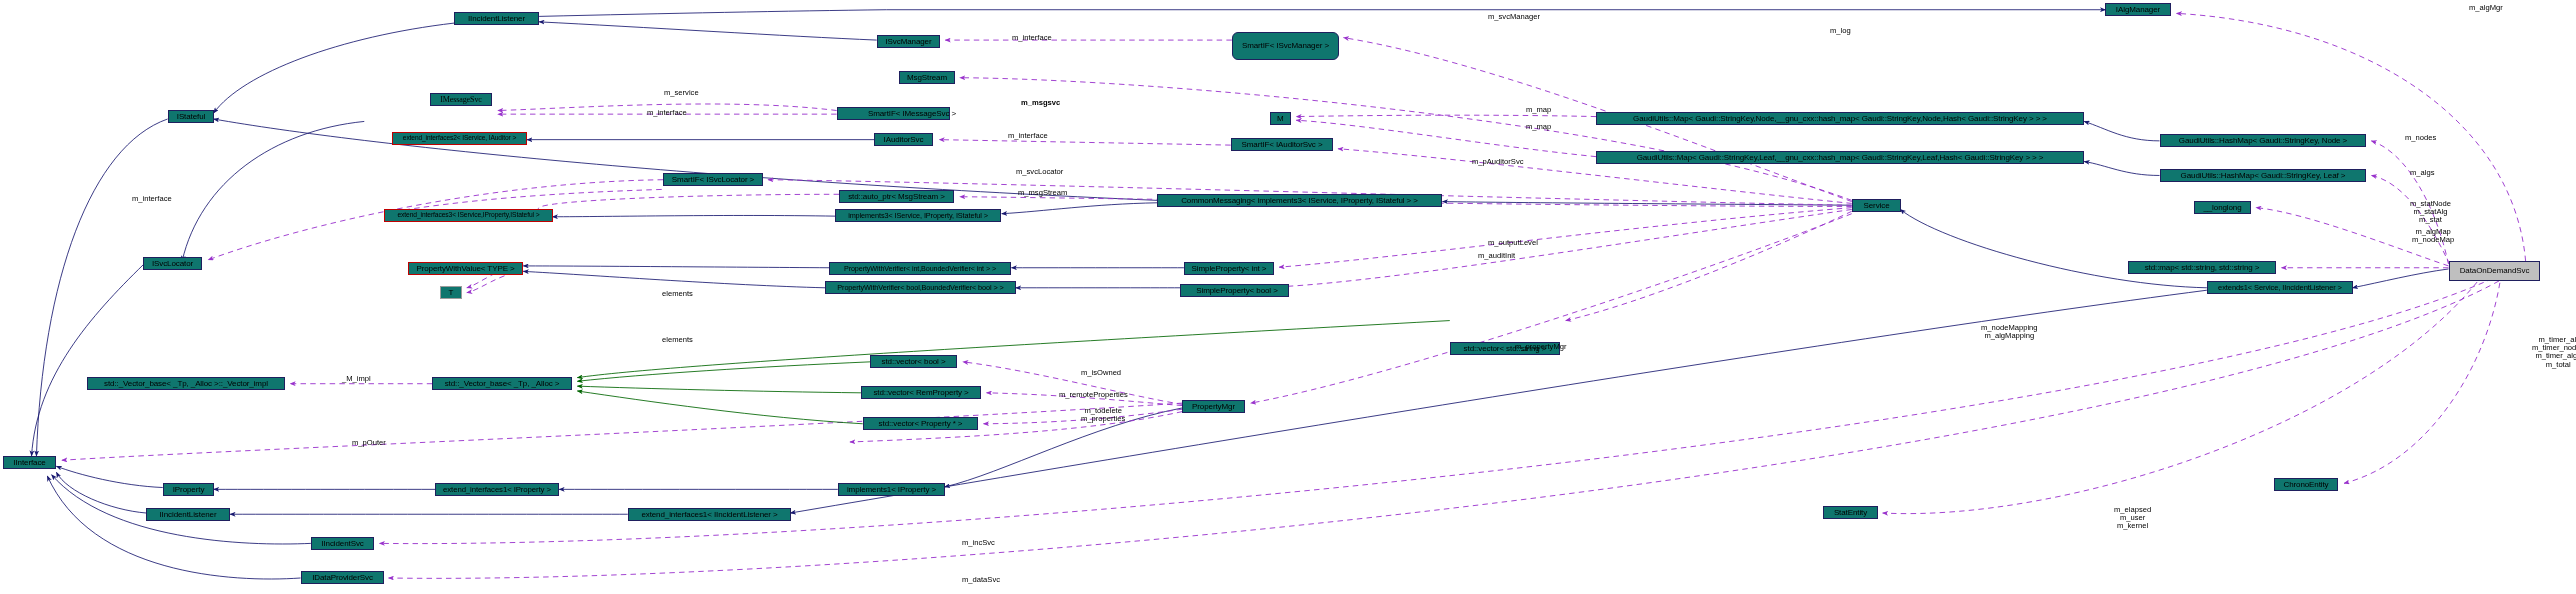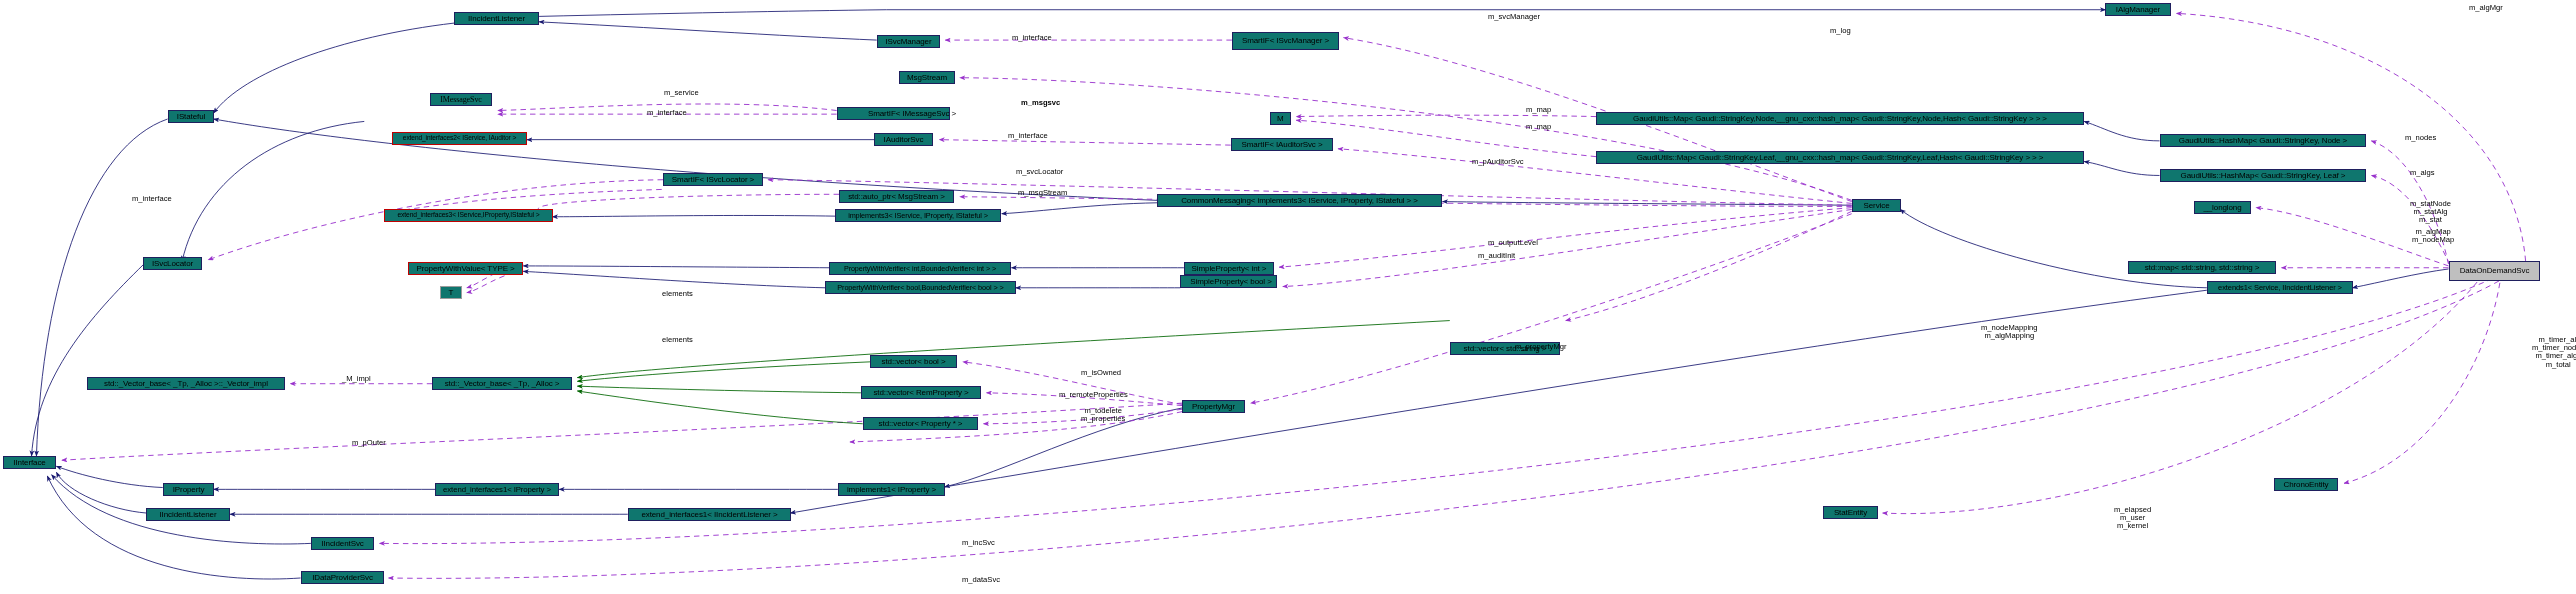--- a/index.html
+++ b/index.html
@@ -216,21 +216,21 @@
       <path d="M1418,647 C1250,645 1060,640 951,636"></path>
 
       <path d="M1421,698 C1250,688 1060,660 951,644"></path>
     </g>
   </svg>
 
   <div id="node-layer">
       <div class="node" style="left: 2105px; top: 3px; width: 66px; height: 13.4px;">IAlgManager</div>
       <div class="node" style="left: 454px; top: 12px; width: 85px; height: 13.4px;">IIncidentListener</div>
       <div class="node" style="left: 877px; top: 35px; width: 63px; height: 13.4px;">ISvcManager</div>
-      <div class="node" style="left: 1232px; top: 32px; width: 107px; height: 18px;">SmartIF&lt; ISvcManager &gt;</div>
+      <div class="node" style="left: 1232px; top: 32px; width: 107px; height: 28px; border-radius: 6px;">SmartIF&lt; ISvcManager &gt;</div>
       <div class="node" style="left: 168px; top: 110px; width: 46px; height: 13.4px;">IStateful</div>
       <div class="node" style="left: 899px; top: 71px; width: 56px; height: 13.4px;">MsgStream</div>
       <div class="node" style="left: 430px; top: 93px; width: 62px; height: 13.4px; font-family: Liberation Serif, serif;">IMessageSvc</div>
       <div class="node" style="left: 837px; top: 107px; width: 113px; height: 13.4px; padding-left: 40px;">SmartIF&lt; IMessageSvc &gt;</div>
       <div class="node" style="left: 1270px; top: 112px; width: 20.6px; height: 13.4px;">M</div>
       <div class="node red" style="left: 392px; top: 132px; width: 135px; height: 13.4px; font-size: 6.6px;">extend_interfaces2&lt; IService, IAuditor &gt;</div>
       <div class="node" style="left: 874px; top: 133px; width: 59px; height: 13.4px;">IAuditorSvc</div>
       <div class="node" style="left: 1231px; top: 138px; width: 102px; height: 13.4px;">SmartIF&lt; IAuditorSvc &gt;</div>
       <div class="node" style="left: 1596px; top: 112px; width: 488px; height: 13.4px;">GaudiUtils::Map&lt; Gaudi::StringKey,Node,__gnu_cxx::hash_map&lt; Gaudi::StringKey,Node,Hash&lt; Gaudi::StringKey &gt; &gt; &gt;</div>
       <div class="node" style="left: 2160px; top: 134px; width: 206px; height: 13.4px;">GaudiUtils::HashMap&lt; Gaudi::StringKey, Node &gt;</div>
@@ -244,21 +244,21 @@
       <div class="node" style="left: 835px; top: 209px; width: 166px; height: 13.4px; font-size: 7.3px;">implements3&lt; IService, IProperty, IStateful &gt;</div>
       <div class="node" style="left: 2194px; top: 201px; width: 57px; height: 13.4px;">__longlong</div>
       <div class="node" style="left: 143px; top: 257px; width: 59px; height: 13.4px;">ISvcLocator</div>
       <div class="node red" style="left: 408px; top: 262px; width: 115px; height: 13.4px;">PropertyWithValue&lt; TYPE &gt;</div>
       <div class="node" style="left: 829px; top: 262px; width: 182px; height: 13.4px; font-size: 7.2px;">PropertyWithVerifier&lt; int,BoundedVerifier&lt; int &gt; &gt;</div>
       <div class="node" style="left: 1184px; top: 262px; width: 90px; height: 13.4px;">SimpleProperty&lt; int &gt;</div>
       <div class="node" style="left: 2128px; top: 261px; width: 148px; height: 13.4px;">std::map&lt; std::string, std::string &gt;</div>
       <div class="node highlight" style="left: 2449px; top: 261px; width: 91px; height: 20px;">DataOnDemandSvc</div>
       <div class="node gray-border" style="left: 440px; top: 286px; width: 22px; height: 13.4px;">T</div>
       <div class="node" style="left: 825px; top: 281px; width: 191px; height: 13.4px; font-size: 7.3px;">PropertyWithVerifier&lt; bool,BoundedVerifier&lt; bool &gt; &gt;</div>
-      <div class="node" style="left: 1180px; top: 275px; width: 97px; height: 13.4px; padding-left: 8px;">SimpleProperty&lt; bool &gt;</div>
+      <div class="node" style="left: 1180px; top: 284px; width: 109px; height: 13.4px; padding-left: 8px;">SimpleProperty&lt; bool &gt;</div>
       <div class="node" style="left: 2207px; top: 281px; width: 146px; height: 13.4px; font-size: 7.5px;">extends1&lt; Service, IIncidentListener &gt;</div>
       <div class="node" style="left: 1450px; top: 314px; width: 110px; height: 13.4px; margin-top: 28px;">std::vector&lt; std::string &gt;</div>
       <div class="node" style="left: 870px; top: 355px; width: 87px; height: 13.4px;">std::vector&lt; bool &gt;</div>
       <div class="node" style="left: 87px; top: 377px; width: 198px; height: 13.4px;">std::_Vector_base&lt; _Tp, _Alloc &gt;::_Vector_impl</div>
       <div class="node" style="left: 432px; top: 377px; width: 140px; height: 13.4px;">std::_Vector_base&lt; _Tp, _Alloc &gt;</div>
       <div class="node" style="left: 861px; top: 386px; width: 120px; height: 13.4px;">std::vector&lt; RemProperty &gt;</div>
       <div class="node" style="left: 1182px; top: 400px; width: 63px; height: 13.4px;">PropertyMgr</div>
       <div class="node" style="left: 863px; top: 417px; width: 115px; height: 13.4px;">std::vector&lt; Property * &gt;</div>
       <div class="node" style="left: 3px; top: 456px; width: 53px; height: 13.4px;">IInterface</div>
       <div class="node" style="left: 163px; top: 483px; width: 51px; height: 13.4px;">IProperty</div>

